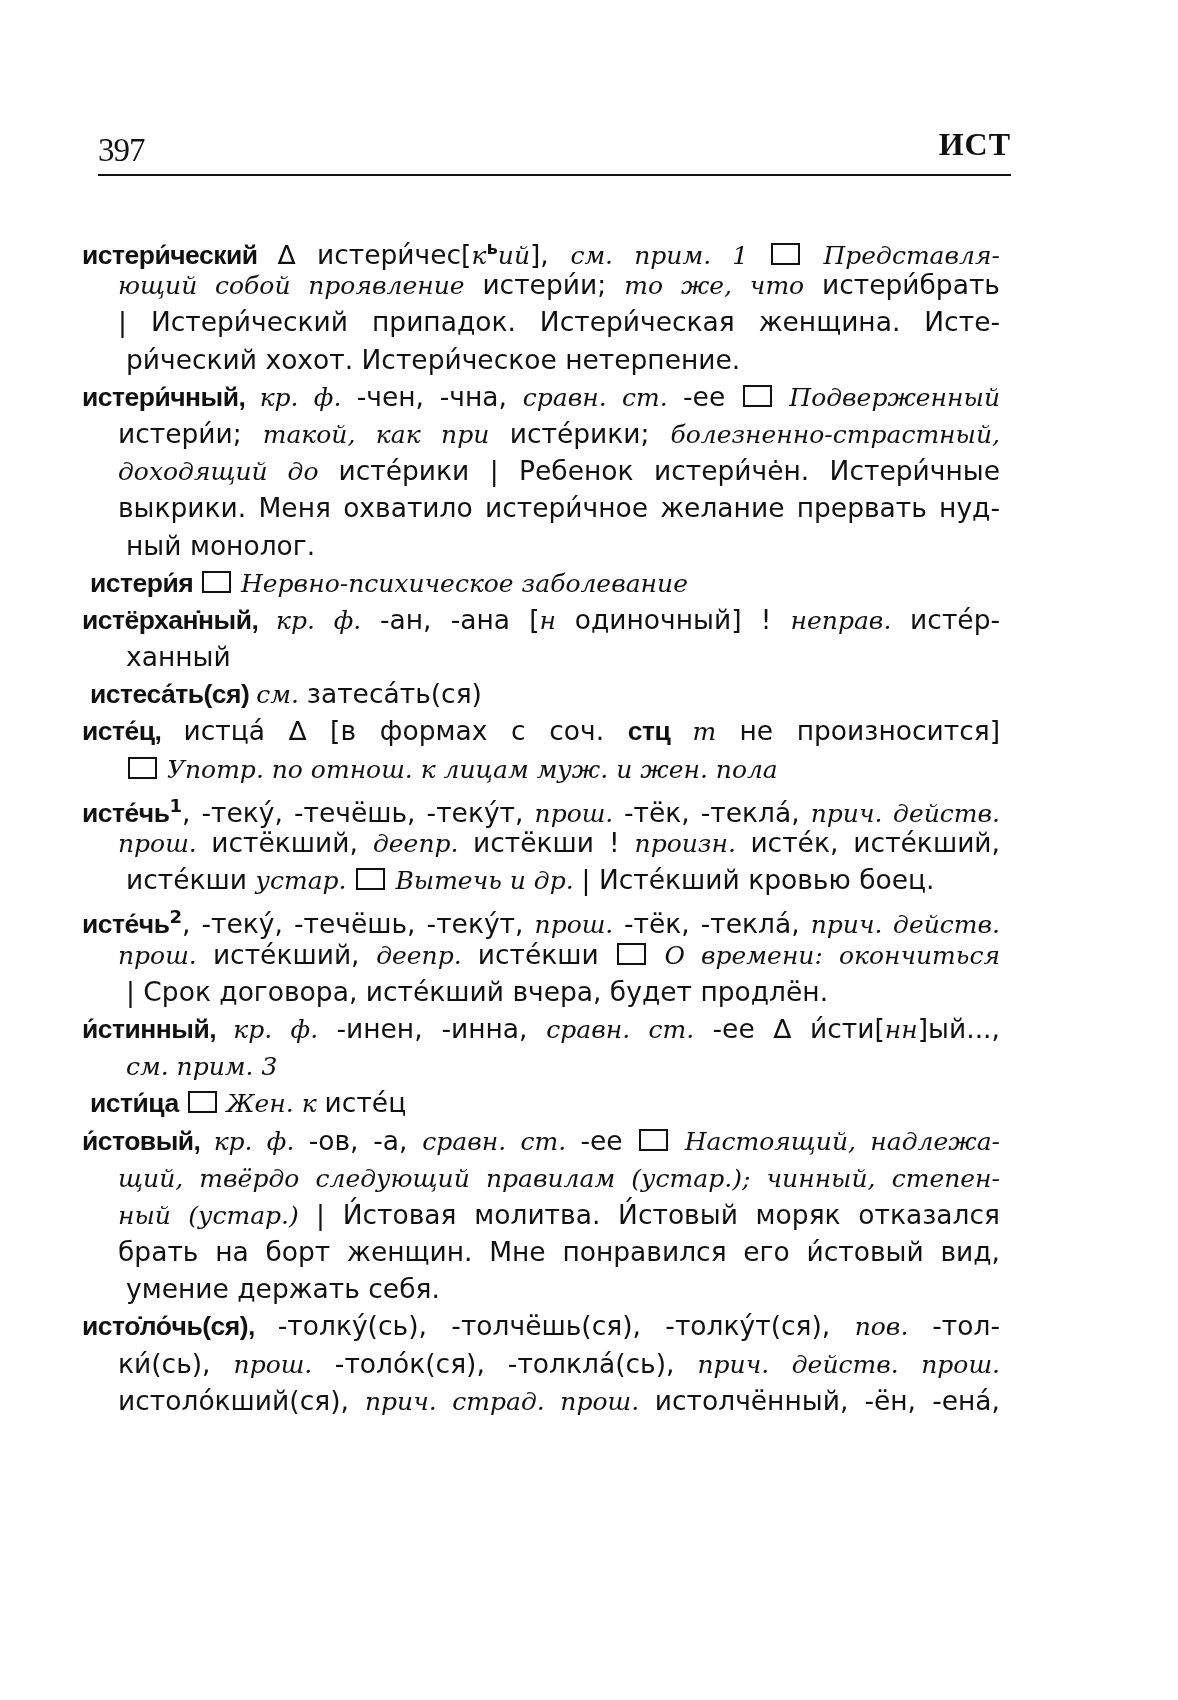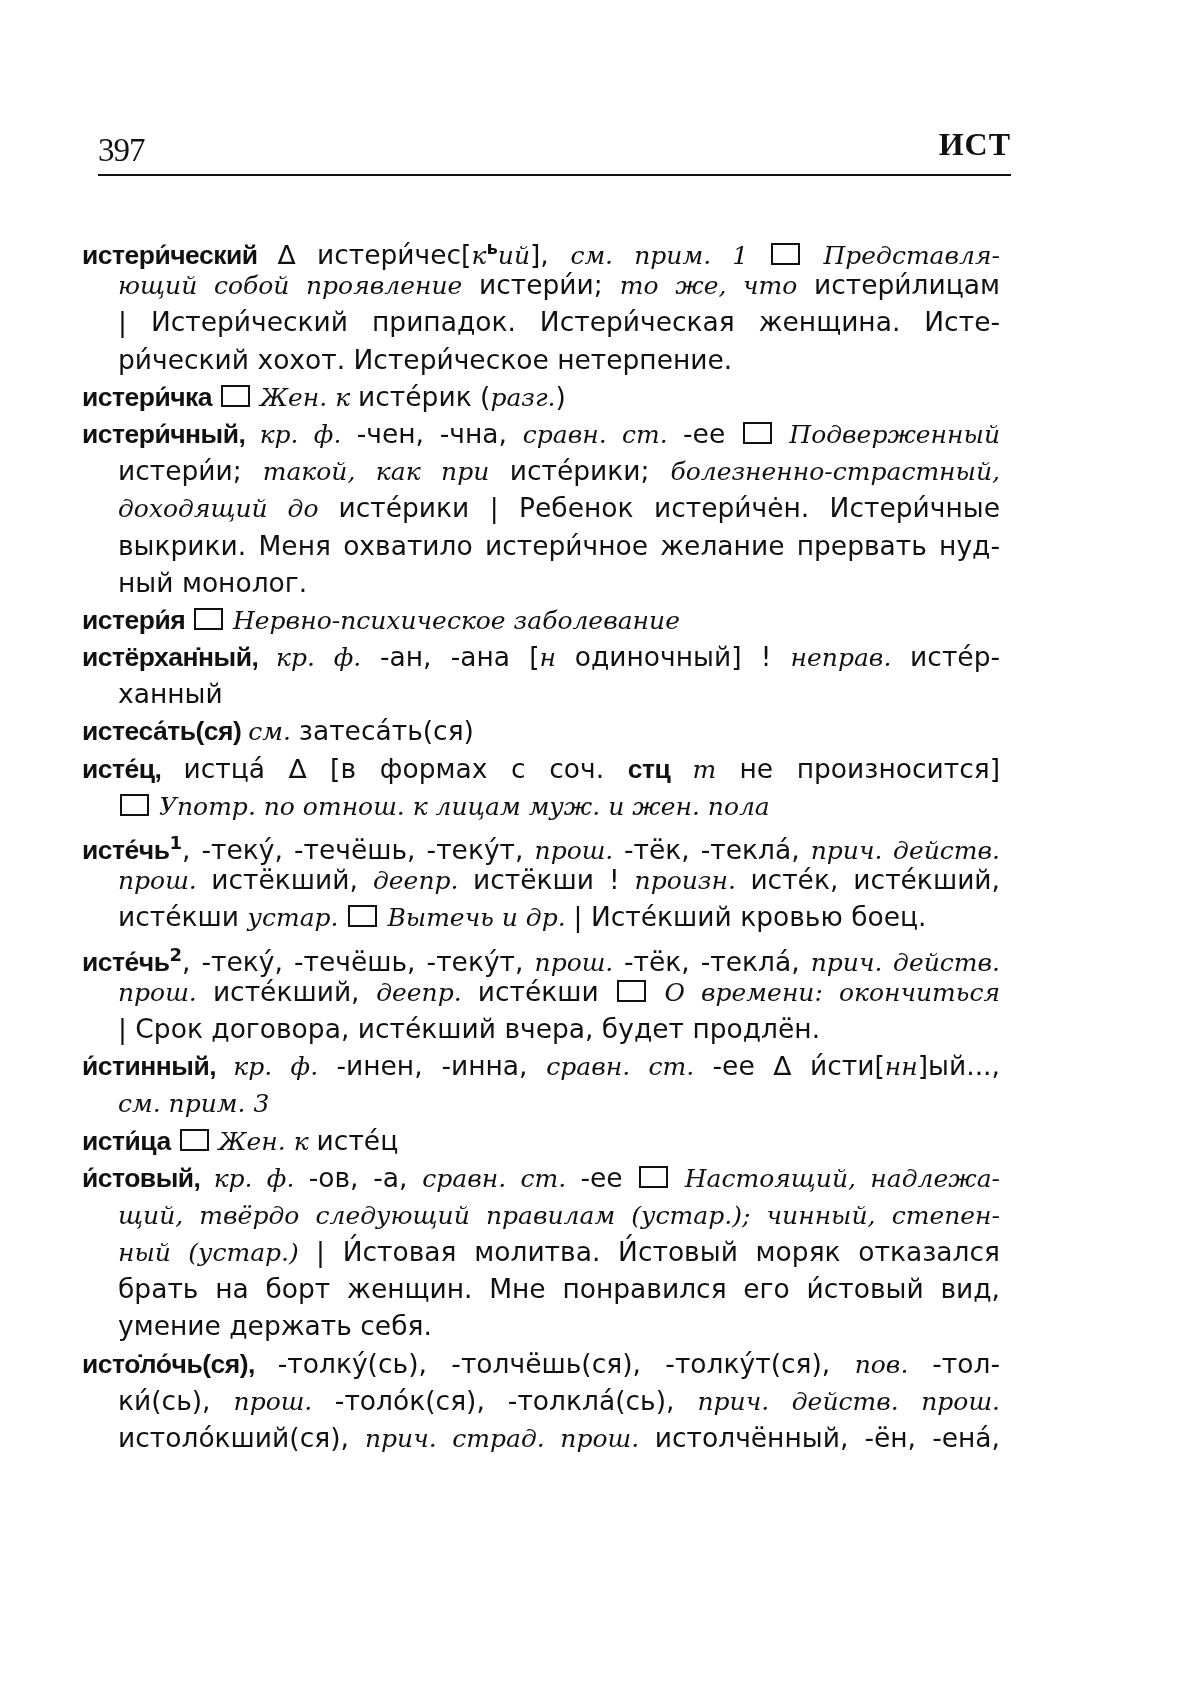--- a/index.html
+++ b/index.html
@@ -20,21 +20,21 @@
     position: absolute; right: 0; top: -4px;
     font-family: "Liberation Serif", serif; font-size: 32px; font-weight: bold; letter-spacing: 1px;
   }
   .body-text {
     position: absolute; left: 82px; top: 222px; width: 918px;
   }
   .line {
     height: 37.2px; line-height: 51px; font-size: 26.5px; white-space: nowrap;
     text-align: justify; text-align-last: justify;
   }
-  .line.last { text-align-last: left; }
+  .line.last { text-align-last: left; margin-left: 8px; }
   .line.indent { padding-left: 36px; }
   .line span { }
   .b { font-weight: bold; font-family: "Liberation Sans", sans-serif; letter-spacing: -0.5px; }
   .i { font-style: italic; font-family: "DejaVu Serif", serif; font-size: 25px; }
   .r { font-family: "DejaVu Sans", sans-serif; }
   .sup { font-size: 18px; vertical-align: 10px; font-weight: bold; }
   .box {
     display: inline-block; width: 25px; height: 18px; border: 2px solid #111;
     vertical-align: -1px; margin: 0 2px;
   }
@@ -42,24 +42,23 @@
 </head>
 <body>
 
 <div class="page">
   <div class="header">
     <span class="page-number">397</span>
     <span class="running-head">ИСТ</span>
   </div>
   <div class="body-text" id="body-text">
       <div class="line"><span class="b">истери́ческий </span><span class="r">∆ истери́чес[</span><span class="i">к</span><span class="sup">ь</span><span class="i">ий</span><span class="r">], </span><span class="i">см. прим. 1 </span><span class="box"></span><span class="i"> Представля-</span></div>
-      <div class="line indent"><span class="i">ющий собой проявление </span><span class="r">истери́и; </span><span class="i">то же, что </span><span class="r">истери́лицам</span></div>
+      <div class="line indent"><span class="i">ющий собой проявление </span><span class="r">истери́и; </span><span class="i">то же, что </span><span class="r">истери́брать</span></div>
       <div class="line indent"><span class="r">| Истери́ческий припадок. Истери́ческая женщина. Исте-</span></div>
       <div class="line indent last"><span class="r">ри́ческий хохот. Истери́ческое нетерпение.</span></div>
-      <div class="line last"><span class="b">истери́чка </span><span class="box"></span><span class="i"> Жен. к </span><span class="r">исте́рик (</span><span class="i">разг.</span><span class="r">)</span></div>
       <div class="line"><span class="b">истери́чный, </span><span class="i">кр. ф. </span><span class="r">-чен, -чна, </span><span class="i">сравн. ст. </span><span class="r">-ее </span><span class="box"></span><span class="i"> Подверженный</span></div>
       <div class="line indent"><span class="r">истери́и; </span><span class="i">такой, как при </span><span class="r">исте́рики; </span><span class="i">болезненно-страстный,</span></div>
       <div class="line indent"><span class="i">доходящий до </span><span class="r">исте́рики | Ребенок истери́че̇н. Истери́чные</span></div>
       <div class="line indent"><span class="r">выкрики. Меня охватило истери́чное желание прервать нуд-</span></div>
       <div class="line indent last"><span class="r">ный монолог.</span></div>
       <div class="line last"><span class="b">истери́я </span><span class="box"></span><span class="i"> Нервно-психическое заболевание</span></div>
       <div class="line"><span class="b">истёрхан̇ный, </span><span class="i">кр. ф. </span><span class="r">-ан, -ана [</span><span class="i">н </span><span class="r">одиночный] ! </span><span class="i">неправ. </span><span class="r">исте́р-</span></div>
       <div class="line indent last"><span class="r">ханный</span></div>
       <div class="line last"><span class="b">истеса́ть(ся) </span><span class="i">см. </span><span class="r">затеса́ть(ся)</span></div>
       <div class="line"><span class="b">исте́ц, </span><span class="r">истца́ ∆ [в формах с соч. </span><span class="b">стц </span><span class="i">т </span><span class="r">не произносится]</span></div>

